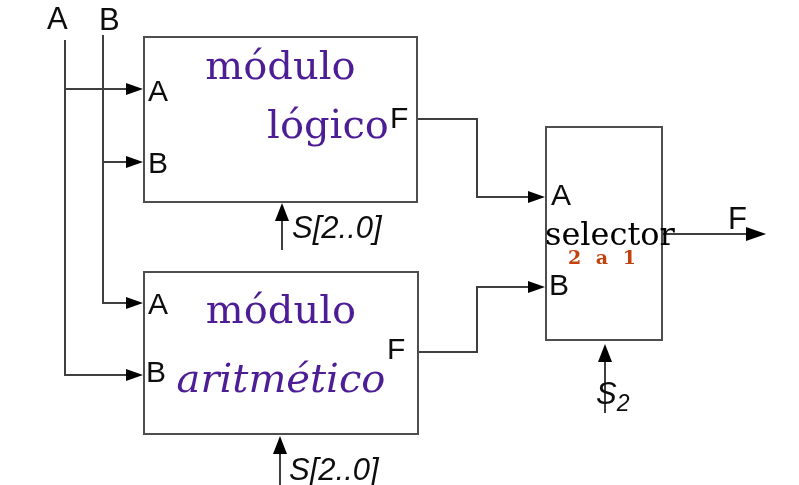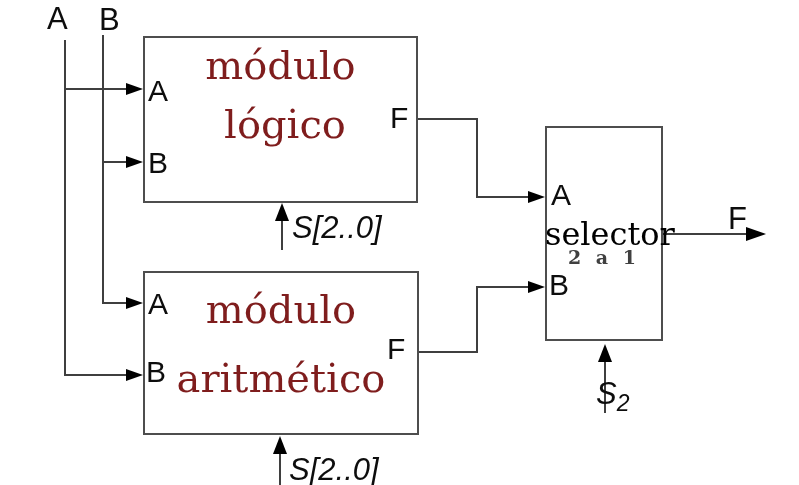--- a/index.html
+++ b/index.html
@@ -16,32 +16,32 @@
     border:2px solid #4e4e4e;
     background:#ffffff;
     box-sizing:border-box;
     z-index:2;
   }
   .lbl{position:absolute;z-index:3;color:#0d0d0d;line-height:1;white-space:nowrap;}
   .siglbl{font-size:31px;}          
   .port{font-size:30px;}            
   .sel-port{font-size:30px;}
   .title{
-    position:absolute;z-index:3;color:#7f1d1d;
+    position:absolute;z-index:3;color:#4c1d95;
     font-family:"DejaVu Serif",serif;
     font-size:40px;line-height:1;
     text-align:center;white-space:nowrap;
   }
   .sel-title{
     position:absolute;z-index:3;color:#000;
     font-family:"DejaVu Serif",serif;
     font-size:32px;line-height:1;text-align:center;white-space:nowrap;
   }
   .sel-sub{
-    position:absolute;z-index:3;color:#404040;
+    position:absolute;z-index:3;color:#c2410c;
     font-family:"DejaVu Serif",serif;
     font-size:19px;font-weight:600;letter-spacing:4px;
     line-height:1;text-align:center;white-space:nowrap;
   }
   .slabel{font-size:31px;font-style:italic;}
   .ssub{font-size:23px;vertical-align:-7px;}
 </style>
 </head>
 <body>
 
@@ -79,29 +79,29 @@
 
     <path d="M605,413 V358" fill="none" stroke="#3f3f3f" stroke-width="2"></path>
     <polygon points="605,344 598,362 612,362" fill="#000"></polygon>
   </svg>
 
   <div class="lbl siglbl" style="left:47px;top:3px;">A</div>
   <div class="lbl siglbl" style="left:99px;top:4px;">B</div>
 
   <div class="box" style="left:143px;top:36px;width:275px;height:167px;"></div>
   <div class="title" style="left:143px;top:45px;width:275px;">módulo</div>
-  <div class="title" style="left:143px;top:104px;width:284px;">lógico</div>
+  <div class="title" style="left:143px;top:104px;width:284px;padding-left:43px;">lógico</div>
   <div class="lbl port" style="left:148px;top:76px;">A</div>
   <div class="lbl port" style="left:148px;top:148px;">B</div>
   <div class="lbl port" style="left:390px;top:103px;">F</div>
   <div class="lbl slabel" style="left:292px;top:212px;">S[2..0]</div>
 
   <div class="box" style="left:143px;top:271px;width:276px;height:164px;"></div>
   <div class="title" style="left:143px;top:289px;width:276px;">módulo</div>
-  <div class="title" style="left:143px;top:358px;width:276px;">aritmético</div>
+  <div class="title" style="left:143px;top:358px;width:276px;font-style:italic;">aritmético</div>
   <div class="lbl port" style="left:148px;top:289px;">A</div>
   <div class="lbl port" style="left:146px;top:357px;">B</div>
   <div class="lbl port" style="left:387px;top:334px;">F</div>
   <div class="lbl slabel" style="left:289px;top:454px;">S[2..0]</div>
 
   <div class="box" style="left:545px;top:126px;width:118px;height:215px;"></div>
   <div class="sel-title" style="left:545px;top:218px;width:118px;">selector</div>
   <div class="sel-sub" style="left:545px;top:248px;width:118px;">2 a 1</div>
   <div class="lbl sel-port" style="left:551px;top:180px;">A</div>
   <div class="lbl sel-port" style="left:549px;top:270px;">B</div>

